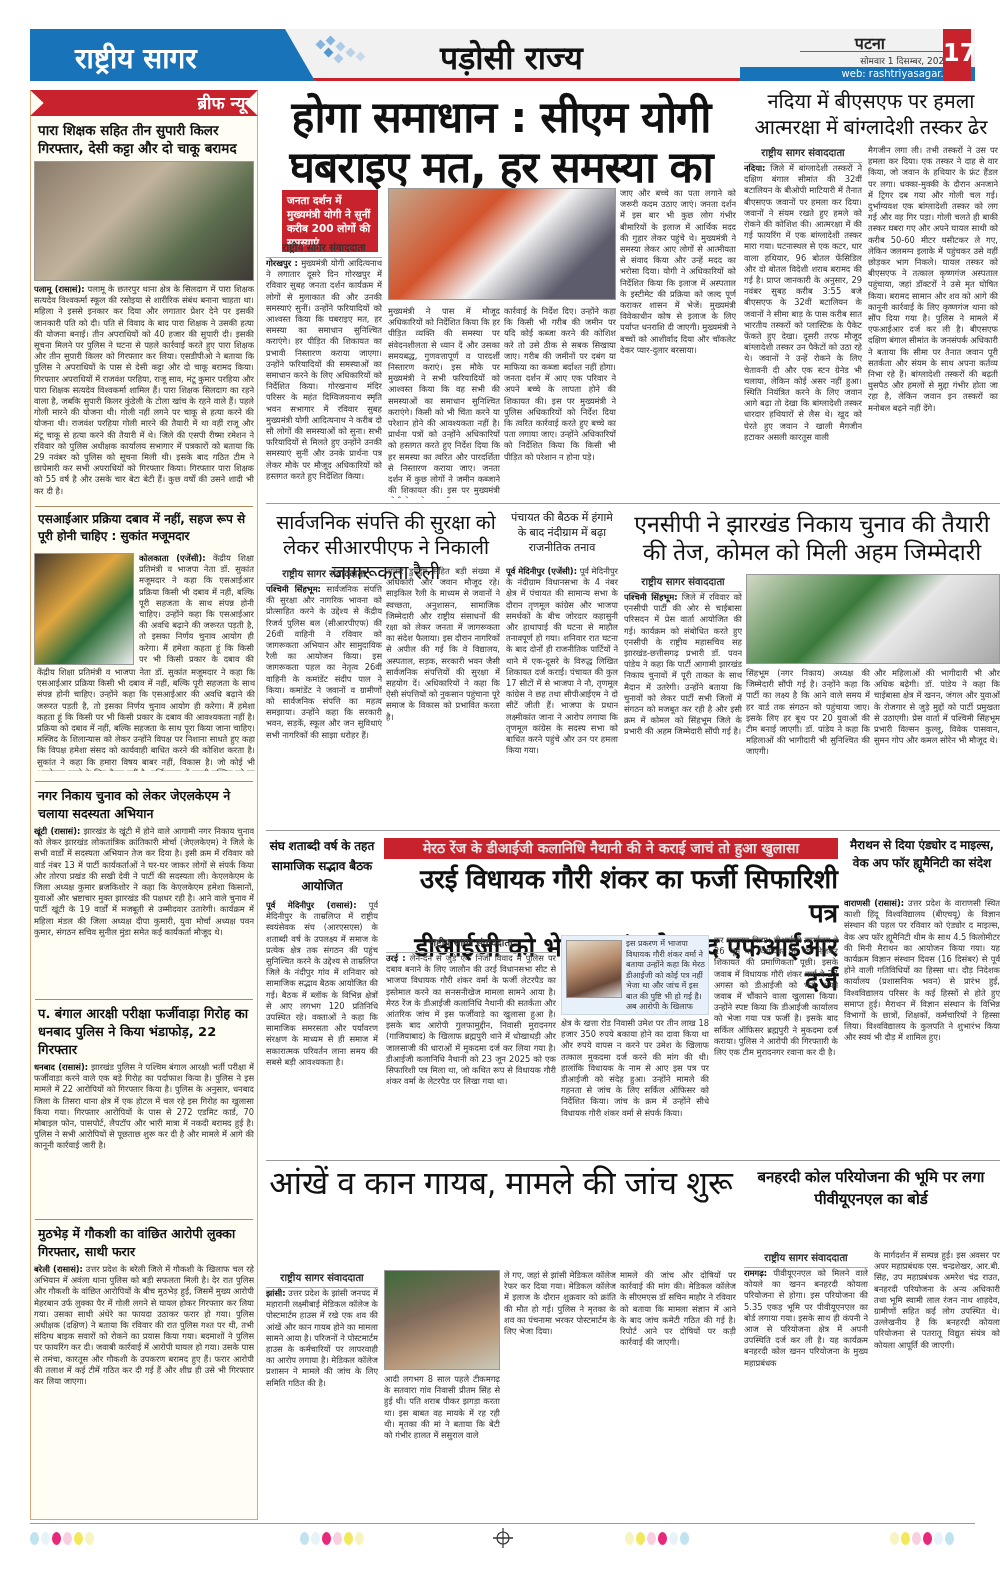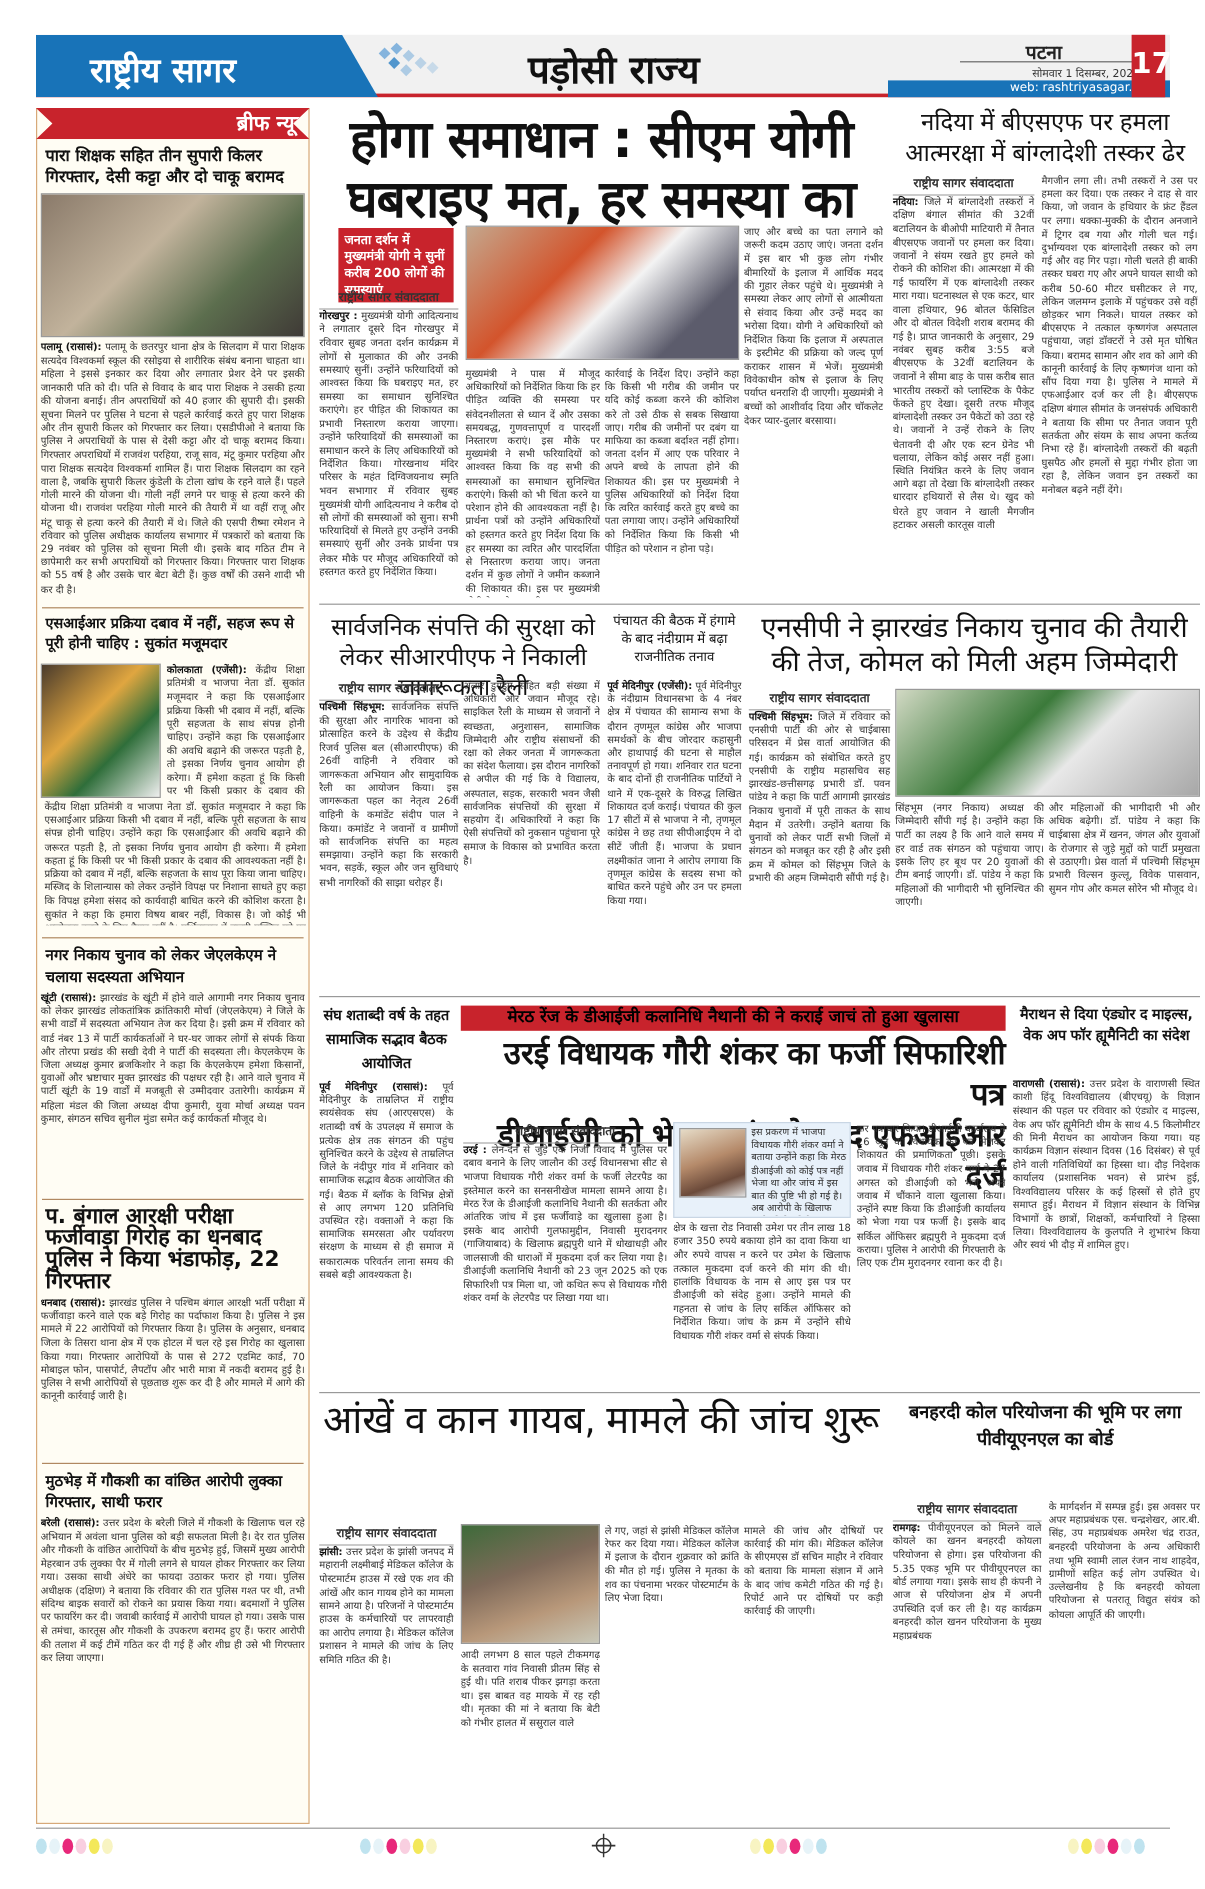--- a/index.html
+++ b/index.html
@@ -27,21 +27,21 @@
   .photo.p2{background:linear-gradient(135deg,#4a3b2c,#e0a640 40%,#2f6e3a 65%,#efefef)}
   .photo.p3{background:linear-gradient(135deg,#c4a78d,#d3542c 35%,#f3f3f3 55%,#5c5c6c 80%)}
   .photo.p4{background:linear-gradient(135deg,#d2d9c4,#3b7a3a 40%,#e8e8e8 60%,#a7a7a7)}
   .photo.p5{background:linear-gradient(160deg,#e6dcc8,#b58a6a 45%,#6b4a3a 75%,#e2e2e2)}
   .photo.p6{background:linear-gradient(160deg,#3e6b3a,#7f6a5a 40%,#b8987a 70%,#c9c9b9)}
   .hline{height:1px;background:#b08860}
   .byline{font-size:10px;font-weight:bold;color:#333;text-align:center;border-bottom:1px solid #aaa;padding-bottom:3px}
   .big{font-weight:900;color:#111;font-family:"DejaVu Sans",sans-serif;letter-spacing:-1px}
   .mid{font-weight:normal;color:#111;font-family:"DejaVu Sans Condensed","DejaVu Sans",sans-serif}
   .red-kicker{background:#c8232c;color:#fff;font-weight:bold;font-size:10.5px;line-height:14px;padding:3px 5px}
-  .red-band{background:#c8232c;color:#000000;font-weight:bold;font-size:14px;text-align:center;line-height:21px}
+  .red-band{background:#c8232c;color:#e5e5e5;font-weight:bold;font-size:14px;text-align:center;line-height:21px}
   .footer-dots span{display:inline-block;width:9px;height:13px;border-radius:50%;margin-right:2px}
 </style>
 </head>
 <body>
 
 <div class="abs mast">
   <div class="abs mast-brand">
     <span>राष्ट्रीय सागर</span>
   </div>
   <div class="abs mast-dots">
@@ -80,21 +80,21 @@
   <div class="abs body" style="left:6px;top:576px;width:218px;height:104px"><span>केंद्रीय शिक्षा प्रतिमंत्री व भाजपा नेता डॉ. सुकांत मजूमदार ने कहा कि एसआईआर प्रक्रिया किसी भी दबाव में नहीं, बल्कि पूरी सहजता के साथ संपन्न होनी चाहिए। उन्होंने कहा कि एसआईआर की अवधि बढ़ाने की जरूरत पड़ती है, तो इसका निर्णय चुनाव आयोग ही करेगा। मैं हमेशा कहता हूं कि किसी पर भी किसी प्रकार के दबाव की आवश्यकता नहीं है। प्रक्रिया को दबाव में नहीं, बल्कि सहजता के साथ पूरा किया जाना चाहिए। मस्जिद के शिलान्यास को लेकर उन्होंने विपक्ष पर निशाना साधते हुए कहा कि विपक्ष हमेशा संसद को कार्यवाही बाधित करने की कोशिश करता है। सुकांत ने कहा कि हमारा विषय बाबर नहीं, विकास है। जो कोई भी आलोचना करने के लिए तैयार नहीं है। मुर्शिदाबाद में बाबरी मस्जिद मुद्दे पर उन्होंने कहा कि बाबर एक आक्रमणकारी था। वे उसके नाम पर मस्जिद क्यों बनाना चाहते हैं? अपने किसी नेता या व्यक्ति के नाम पर मस्जिद का नाम रखें। बाबरी मस्जिद को जगह दर्जनों मस्जिद बनाएं। कौन रोक रहा है? जितनी चाहे मस्जिद बनाएं।</span></div>
   <div class="abs hline" style="left:4px;top:690px;width:218px"></div>
 
   <div class="abs" style="left:3px;top:696px;width:220px">
     <div class="lhead" style="font-size:12.5px">नगर निकाय चुनाव को लेकर जेएलकेएम ने चलाया सदस्यता अभियान</div>
     <div class="body" style="height:168px;margin-top:3px"><b>खूंटी (रासासं):</b> <span>झारखंड के खूंटी में होने वाले आगामी नगर निकाय चुनाव को लेकर झारखंड लोकतांत्रिक क्रांतिकारी मोर्चा (जेएलकेएम) ने जिले के सभी वार्डों में सदस्यता अभियान तेज कर दिया है। इसी क्रम में रविवार को वार्ड नंबर 13 में पार्टी कार्यकर्ताओं ने घर-घर जाकर लोगों से संपर्क किया और तोरपा प्रखंड की सखी देवी ने पार्टी की सदस्यता ली। केएलकेएम के जिला अध्यक्ष कुमार ब्रजकिशोर ने कहा कि केएलकेएम हमेशा किसानों, युवाओं और भ्रष्टाचार मुक्त झारखंड की पक्षधर रही है। आने वाले चुनाव में पार्टी खूंटी के 19 वार्डों में मजबूती से उम्मीदवार उतारेगी। कार्यक्रम में महिला मंडल की जिला अध्यक्ष दीपा कुमारी, युवा मोर्चा अध्यक्ष पवन कुमार, संगठन सचिव सुनील मुंडा समेत कई कार्यकर्ता मौजूद थे।</span></div>
   </div>
   <div class="abs hline" style="left:4px;top:908px;width:218px"></div>
 
   <div class="abs" style="left:3px;top:914px;width:220px">
-    <div class="lhead" style="font-size:18px">प. बंगाल आरक्षी परीक्षा फर्जीवाड़ा गिरोह का धनबाद पुलिस ने किया भंडाफोड़, 22 गिरफ्तार</div>
+    <div class="lhead" style="font-size:13px">प. बंगाल आरक्षी परीक्षा फर्जीवाड़ा गिरोह का धनबाद पुलिस ने किया भंडाफोड़, 22 गिरफ्तार</div>
     <div class="body" style="height:170px;margin-top:3px"><b>धनबाद (रासासं):</b> <span>झारखंड पुलिस ने पश्चिम बंगाल आरक्षी भर्ती परीक्षा में फर्जीवाड़ा करने वाले एक बड़े गिरोह का पर्दाफाश किया है। पुलिस ने इस मामले में 22 आरोपियों को गिरफ्तार किया है। पुलिस के अनुसार, धनबाद जिला के तिसरा थाना क्षेत्र में एक होटल में चल रहे इस गिरोह का खुलासा किया गया। गिरफ्तार आरोपियों के पास से 272 एडमिट कार्ड, 70 मोबाइल फोन, पासपोर्ट, लैपटॉप और भारी मात्रा में नकदी बरामद हुई है। पुलिस ने सभी आरोपियों से पूछताछ शुरू कर दी है और मामले में आगे की कानूनी कार्रवाई जारी है।</span></div>
   </div>
   <div class="abs hline" style="left:4px;top:1128px;width:218px"></div>
 
   <div class="abs" style="left:3px;top:1134px;width:220px">
     <div class="lhead" style="font-size:12.5px">मुठभेड़ में गौकशी का वांछित आरोपी लुक्का गिरफ्तार, साथी फरार</div>
     <div class="body" style="height:254px;margin-top:3px"><b>बरेली (रासासं):</b> <span>उत्तर प्रदेश के बरेली जिले में गौकशी के खिलाफ चल रहे अभियान में अवंला थाना पुलिस को बड़ी सफलता मिली है। देर रात पुलिस और गौकशी के वांछित आरोपियों के बीच मुठभेड़ हुई, जिसमें मुख्य आरोपी मेहरबान उर्फ लुक्का पैर में गोली लगने से घायल होकर गिरफ्तार कर लिया गया। उसका साथी अंधेरे का फायदा उठाकर फरार हो गया। पुलिस अधीक्षक (दक्षिण) ने बताया कि रविवार की रात पुलिस गश्त पर थी, तभी संदिग्ध बाइक सवारों को रोकने का प्रयास किया गया। बदमाशों ने पुलिस पर फायरिंग कर दी। जवाबी कार्रवाई में आरोपी घायल हो गया। उसके पास से तमंचा, कारतूस और गौकशी के उपकरण बरामद हुए हैं। फरार आरोपी की तलाश में कई टीमें गठित कर दी गई हैं और शीघ्र ही उसे भी गिरफ्तार कर लिया जाएगा।</span></div>
   </div>
 </div>
 

